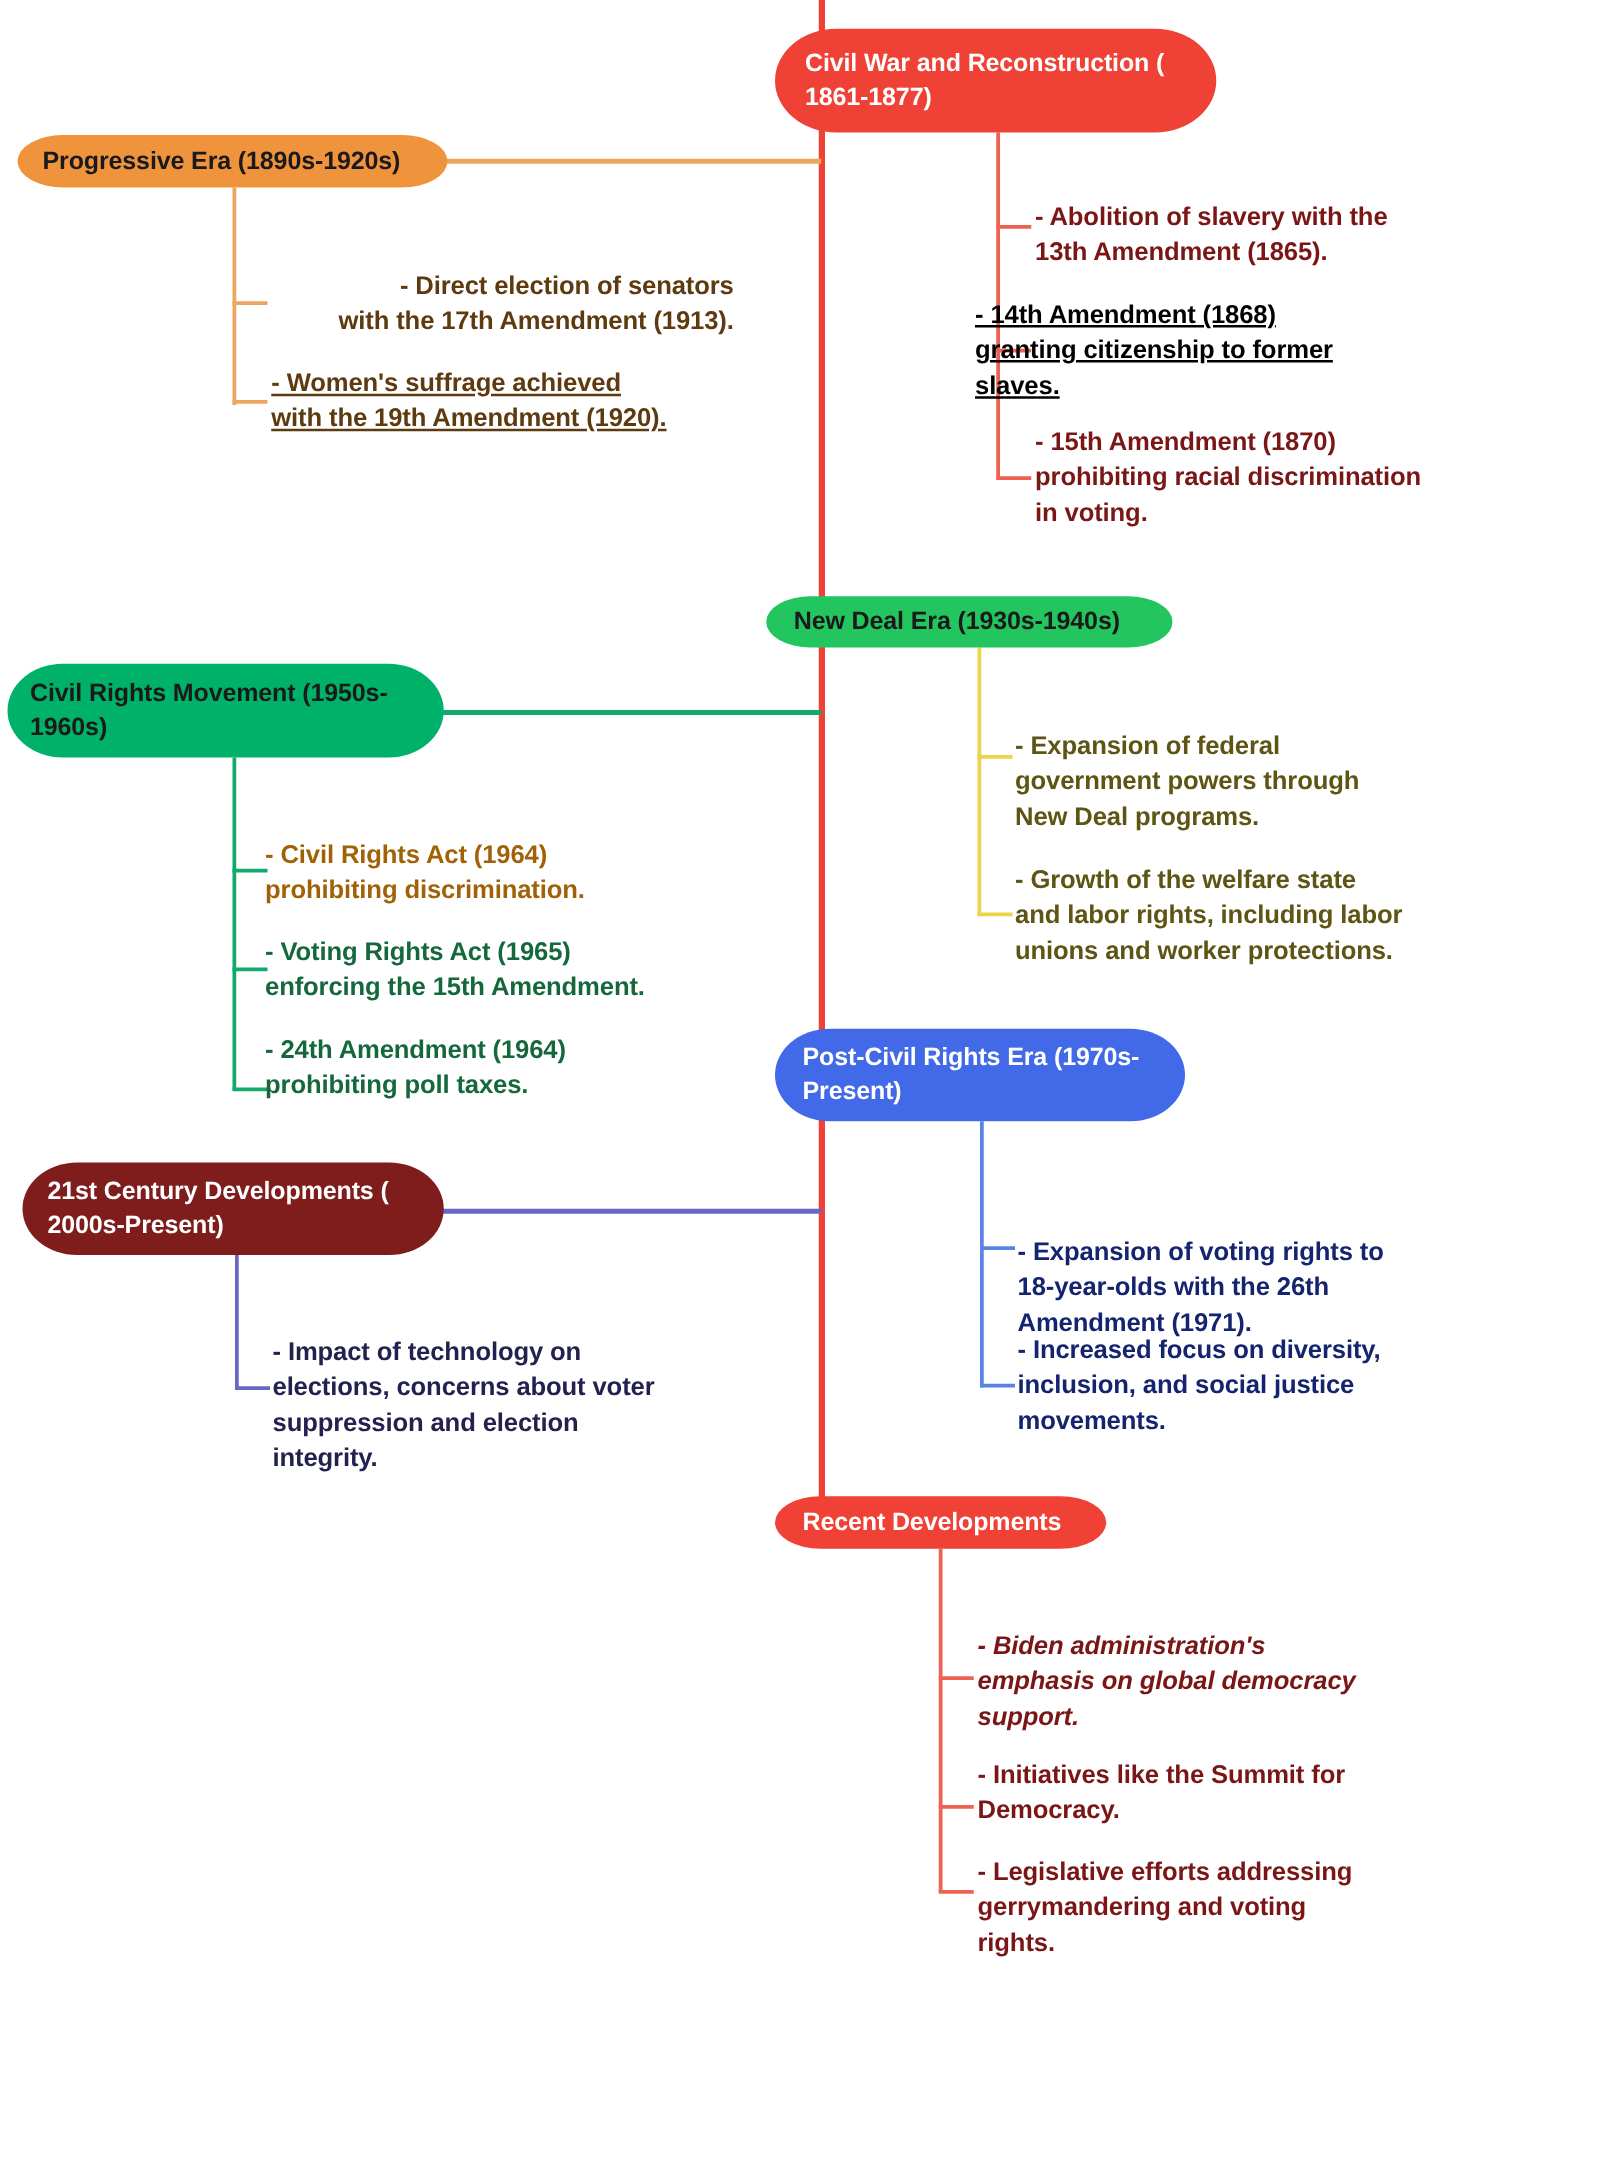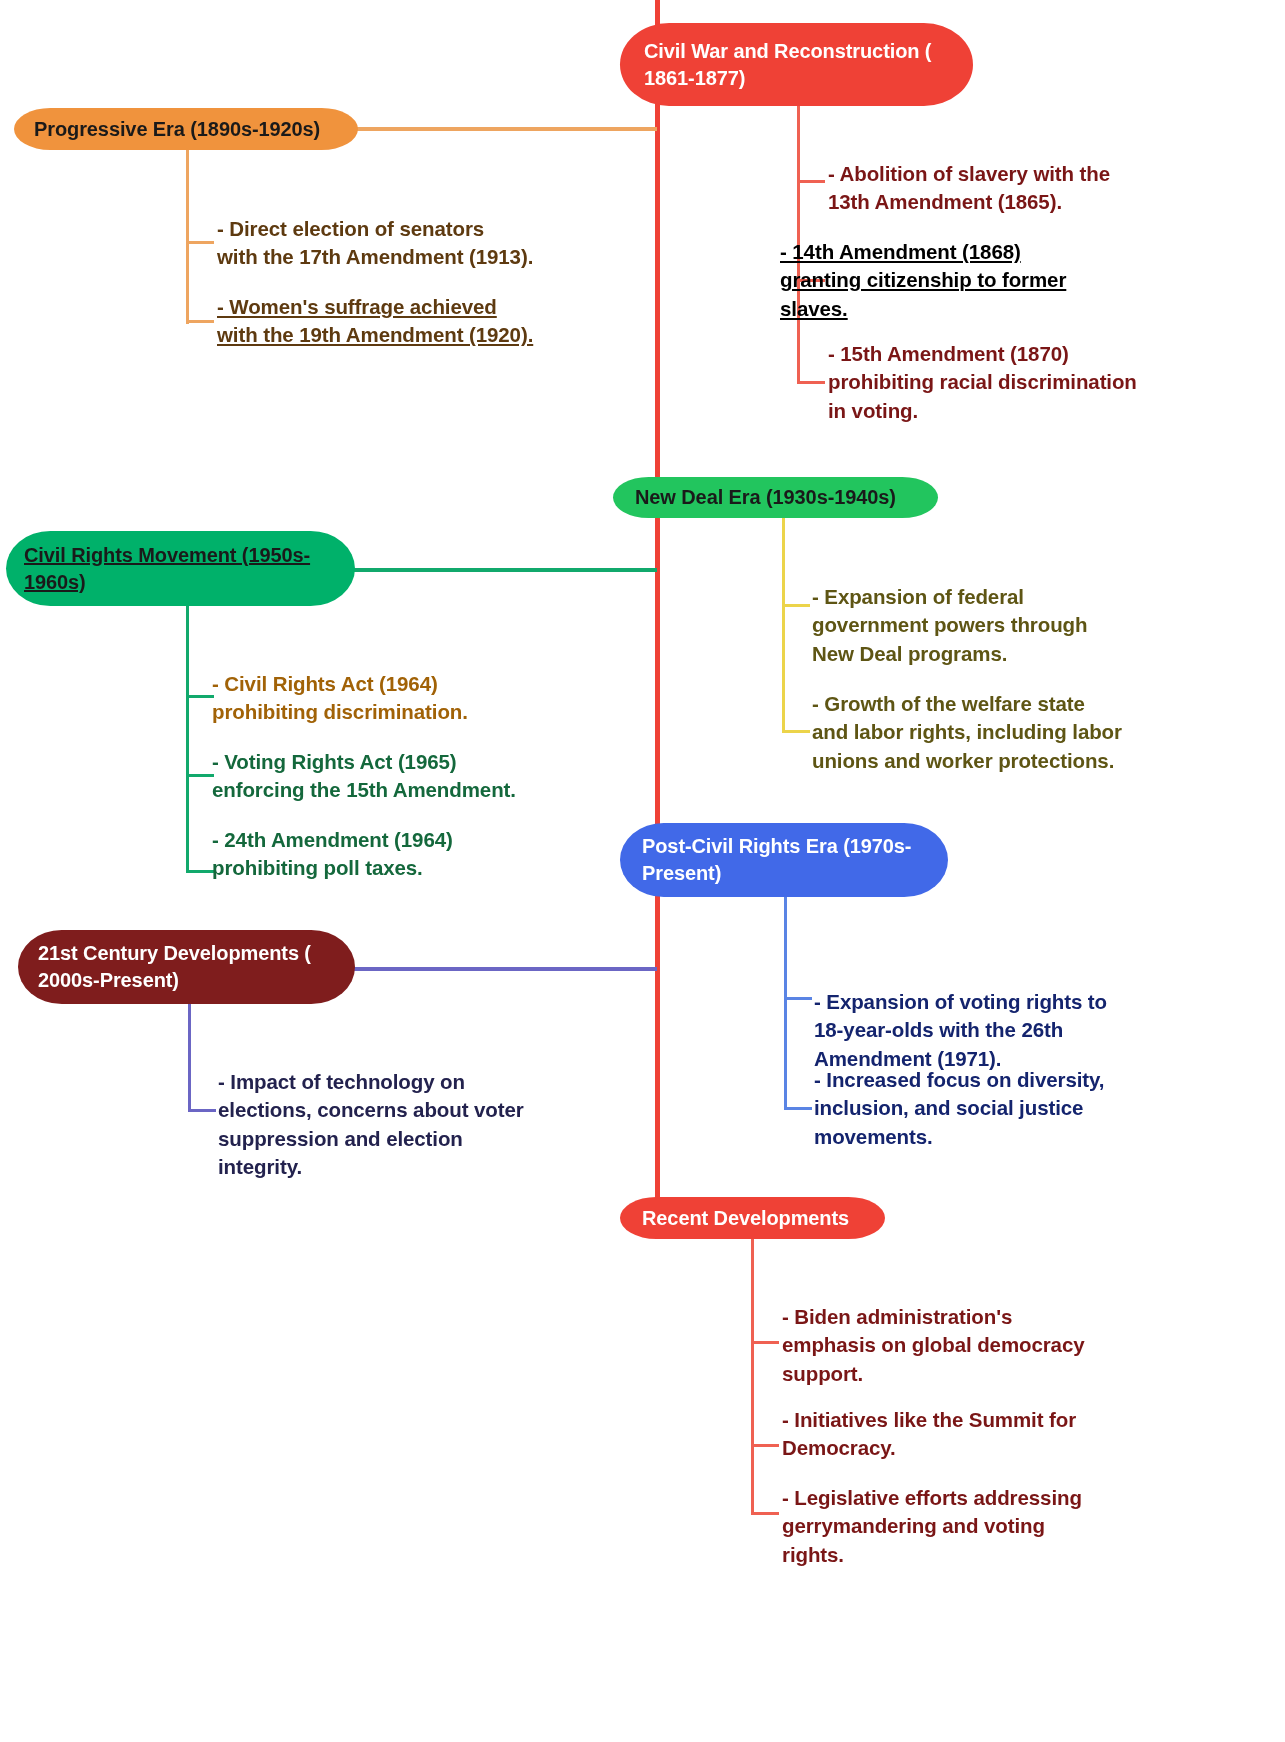--- a/index.html
+++ b/index.html
@@ -60,21 +60,21 @@
 in voting.</div>
 
   <div class="ln" style="left:356px;top:127px;width:301px;height:4px;background:#eea560;"></div>
   <div class="node" style="left:14px;top:108px;width:344px;height:42px;background:#f0933d;color:#1a1a1a;
               border-radius:52px/30px;padding-left:20px;">
     <span>Progressive Era (1890s-1920s)</span>
   </div>
   <div class="ln" style="left:186px;top:150px;width:3px;height:174px;background:#eea560;"></div>
   <div class="ln" style="left:186px;top:241px;width:28px;height:3px;background:#eea560;"></div>
   <div class="ln" style="left:186px;top:320px;width:28px;height:3px;background:#eea560;"></div>
-  <div class="leaf" style="left:217px;top:215px;width:370px;color:#5e3a10;">- Direct election of senators
+  <div class="leaf" style="left:217px;top:215px;width:370px;color:#5e3a10;text-align:right;">- Direct election of senators
 with the 17th Amendment (1913).</div>
   <div class="leaf" style="left:217px;top:293px;width:370px;color:#5e3a10;text-decoration:underline;">- Women's suffrage achieved
 with the 19th Amendment (1920).</div>
 
   <div class="ln" style="left:655px;top:495px;width:35px;height:4px;background:#ecd44a;"></div>
   <div class="node" style="left:613px;top:477px;width:325px;height:41px;background:#22c55e;color:#1a1a1a;
               border-radius:52px/30px;padding-left:22px;">
     <span>New Deal Era (1930s-1940s)</span>
   </div>
   <div class="ln" style="left:782px;top:518px;width:3px;height:215px;background:#ecd44a;"></div>
@@ -82,21 +82,21 @@
   <div class="ln" style="left:782px;top:730px;width:28px;height:3px;background:#ecd44a;"></div>
   <div class="leaf" style="left:812px;top:583px;width:340px;color:#5e5514;">- Expansion of federal
 government powers through
 New Deal programs.</div>
   <div class="leaf" style="left:812px;top:690px;width:356px;color:#5e5514;">- Growth of the welfare state
 and labor rights, including labor
 unions and worker protections.</div>
 
   <div class="ln" style="left:353px;top:568px;width:304px;height:4px;background:#11a96c;"></div>
   <div class="node" style="left:6px;top:531px;width:349px;height:75px;background:#00b16a;color:#1a1a1a;
-              border-radius:52px/44px;padding-left:18px;text-decoration:underline;">
+              border-radius:52px/44px;padding-left:18px;">
     <span>Civil Rights Movement (1950s-
 1960s)</span>
   </div>
   <div class="ln" style="left:186px;top:606px;width:3px;height:266px;background:#11a96c;"></div>
   <div class="ln" style="left:186px;top:695px;width:28px;height:3px;background:#11a96c;"></div>
   <div class="ln" style="left:186px;top:774px;width:28px;height:3px;background:#11a96c;"></div>
   <div class="ln" style="left:186px;top:870px;width:28px;height:3px;background:#11a96c;"></div>
   <div class="leaf" style="left:212px;top:670px;width:360px;color:#a16207;">- Civil Rights Act (1964)
 prohibiting discrimination.</div>
   <div class="leaf" style="left:212px;top:748px;width:360px;color:#14683c;">- Voting Rights Act (1965)
@@ -135,21 +135,21 @@
 
   <div class="ln" style="left:655px;top:1216px;width:35px;height:4px;background:#ef4136;"></div>
   <div class="node" style="left:620px;top:1197px;width:265px;height:42px;background:#ef4136;color:#ffffff;
               border-radius:52px/30px;padding-left:22px;">
     <span>Recent Developments</span>
   </div>
   <div class="ln" style="left:751px;top:1239px;width:3px;height:275px;background:#ef6152;"></div>
   <div class="ln" style="left:751px;top:1341px;width:28px;height:3px;background:#ef6152;"></div>
   <div class="ln" style="left:751px;top:1444px;width:28px;height:3px;background:#ef6152;"></div>
   <div class="ln" style="left:751px;top:1512px;width:28px;height:3px;background:#ef6152;"></div>
-  <div class="leaf" style="left:782px;top:1303px;width:350px;color:#7a1616;">- Biden administration's
+  <div class="leaf" style="left:782px;top:1303px;width:350px;color:#7a1616;font-style:italic;">- Biden administration's
 emphasis on global democracy
 support.</div>
   <div class="leaf" style="left:782px;top:1406px;width:352px;color:#7a1616;">- Initiatives like the Summit for
 Democracy.</div>
   <div class="leaf" style="left:782px;top:1484px;width:352px;color:#7a1616;">- Legislative efforts addressing
 gerrymandering and voting
 rights.</div>
 
 </div>
 

